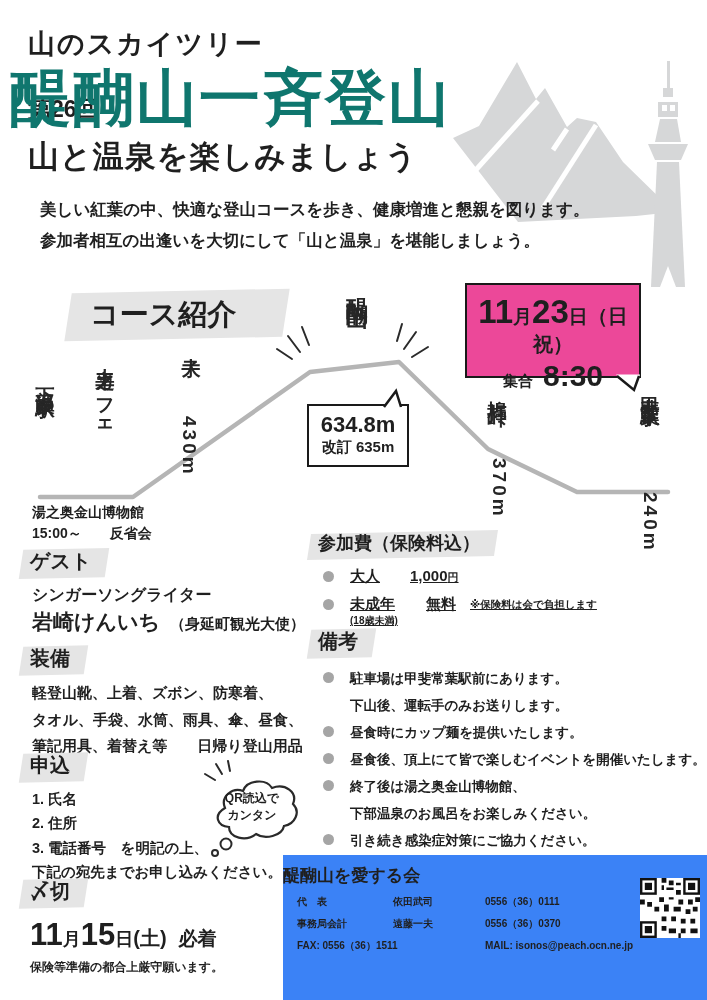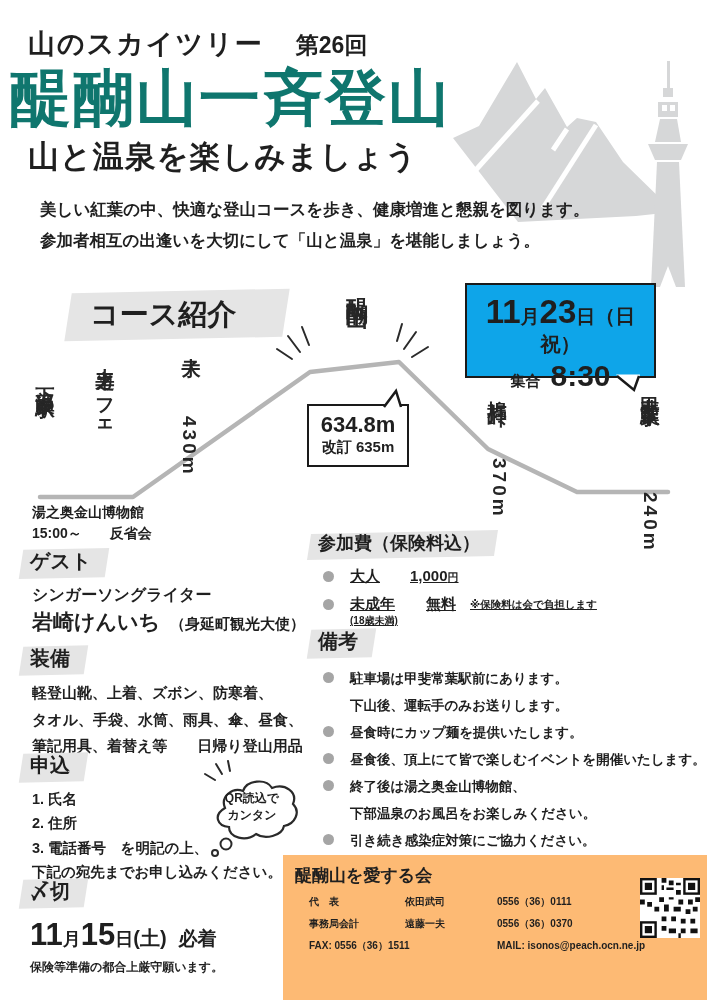--- a/index.html
+++ b/index.html
@@ -3,21 +3,21 @@
 <meta charset="utf-8">
 <style>
   * { margin:0; padding:0; box-sizing:border-box; }
   body { background:#888; font-family:"Liberation Sans","DejaVu Sans",sans-serif; }
   .poster{ position:relative; width:707px; height:1000px; background:#ffffff;
            margin:0 auto; overflow:hidden; color:#1f1f1f; }
   .abs{ position:absolute; }
   svg{ display:block; }
 
   
-  .tagline-row{ left:28px; top:26px; display:flex; align-items:baseline; gap:32px; z-index:2; }
+  .tagline-row{ left:28px; top:26px; display:flex; align-items:baseline; gap:32px; z-index:2;flex-direction:column; }
   .tagline{ font-size:27px; font-weight:800; letter-spacing:2px; }
   .edition{ font-size:23px; font-weight:800; }
   .title{ left:10px; top:58px; font-size:61px; font-weight:800; letter-spacing:2px; z-index:2; color:#0f766e;}
   .subtitle{ left:28px; top:136px; font-size:31px; font-weight:700; letter-spacing:1px; z-index:2; }
   .desc{ left:40px; top:194px; font-size:16.5px; font-weight:600; line-height:1.85; z-index:2; }
 
   
   .bg-art{ left:0; top:0; z-index:0; pointer-events:none; }
   .fg-tails{ left:0; top:0; z-index:4; pointer-events:none; }
 
@@ -32,21 +32,21 @@
 
   
   .vtext{ writing-mode:vertical-rl; text-orientation:mixed; letter-spacing:3px;
           font-size:19px; font-weight:600; color:#262626; z-index:2; }
   .peak-label{ font-size:22px; font-weight:700; letter-spacing:4px; }
   .elev-val{ font-weight:600; }
 
   .after-note{ left:32px; top:502px; font-size:14px; font-weight:600; line-height:1.5; z-index:2; }
 
   
-  .datebox{ left:465px; top:283px; width:191px; height:95px; background:#0ea5e9;
+  .datebox{ left:465px; top:283px; width:176px; height:95px; background:#ec4899;
             border:2.5px solid #1a1a1a; z-index:3; text-align:center; padding-top:8px; }
   .datebox .l1{ font-weight:800; }
   .d-num{ font-size:33px; } .d-unit{ font-size:19px; } .d-hol{ font-size:20px; }
   .datebox .l2{ font-weight:800; margin-top:1px; }
   .meet-lbl{ font-size:15px; margin-right:10px; } .meet-time{ font-size:30px; }
 
   .elevbox{ left:307px; top:404px; width:102px; height:63px; background:#fff;
             border:2.5px solid #1a1a1a; z-index:3; text-align:center; padding-top:6px; }
   .elev-main{ font-size:22px; font-weight:800; }
   .elev-rev{ font-size:15px; font-weight:700; }
@@ -91,22 +91,22 @@
   .fee-note{ font-size:10.5px; font-weight:600; margin:3px 0 0 14px; }
 
   .notes-sec{ left:318px; top:628px; width:390px; }
   .notes-list{ margin-top:10px; }
   .note-row{ display:flex; align-items:flex-start; }
   .note-row .dot{ margin-top:7px; }
   .note-txt{ font-size:13.5px; font-weight:600; line-height:27px; }
   .note-cont{ padding-left:32px; font-size:13.5px; font-weight:600; line-height:27px; }
 
   
-  .contact{ left:283px; top:855px; width:424px; height:145px; background:#fdba74;
-            z-index:2; padding:9px 0 0 12px; }
+  .contact{ left:283px; top:855px; width:424px; height:145px; background:#3b82f6;
+            z-index:2; padding:9px 0 0 0; }
   .c-org{ font-size:17px; font-weight:800; margin-bottom:4px; }
   .c-row{ display:flex; margin-left:14px; line-height:22px; font-size:10px; font-weight:600; }
   .c-role{ width:96px; } .c-name{ width:92px; }
   .c-fax{ width:188px; }
   .qr{ position:absolute; right:7px; top:23px; }
 </style>
 </head>
 <body>
 
 <div class="poster">

